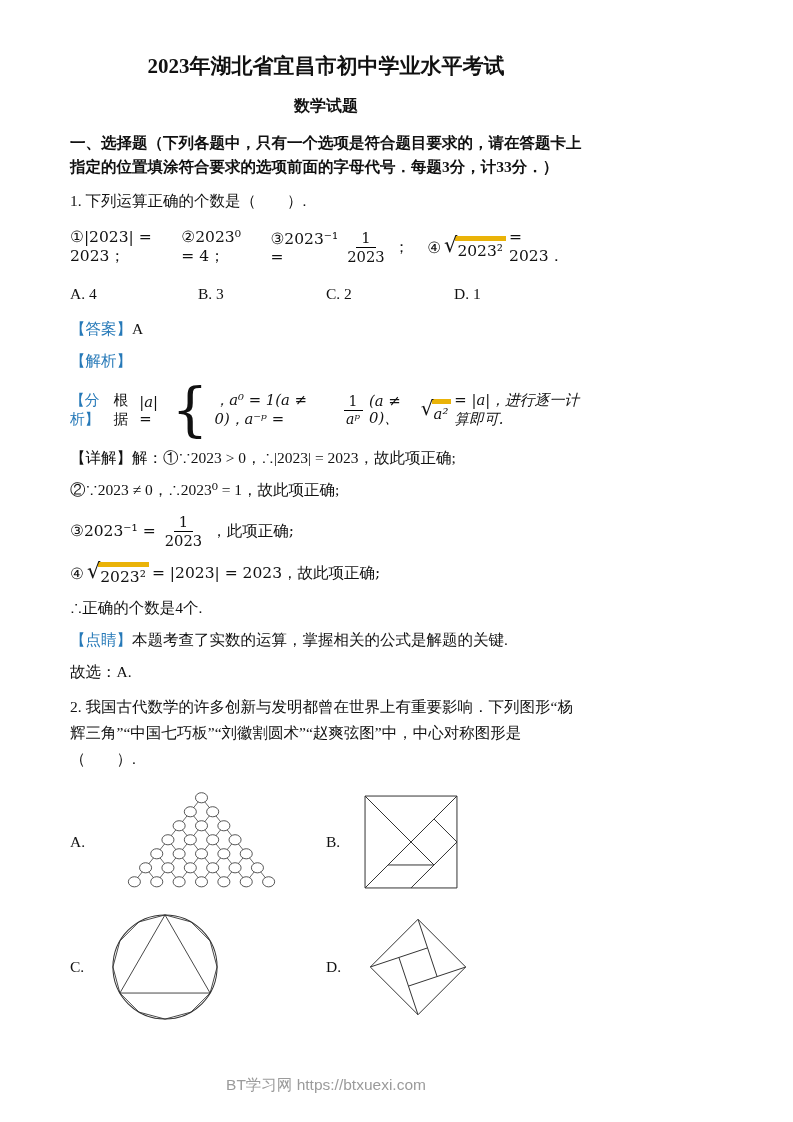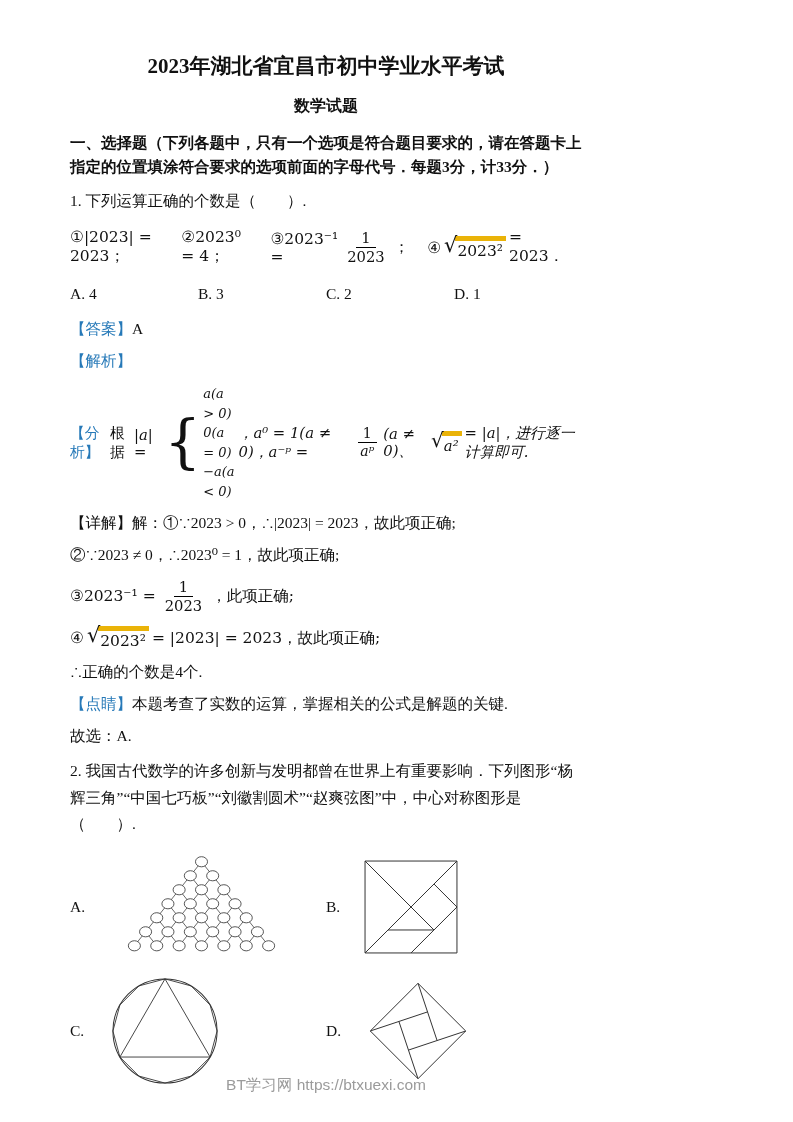--- a/index.html
+++ b/index.html
@@ -105,25 +105,20 @@
   <p>
     <span class="blue">【解析】</span>
   </p>
 
   <div class="inline-row fenxi-line math">
     <span class="blue">【分析】</span>
     <span>根据</span>
     <span class="mi" style="margin:0 2px 0 4px;">|a| =</span>
     <span class="cases">
       <span class="brace">{</span>
-      <span class="case-col">
-        <span class="mi">a(a &gt; 0)</span>
-        <span class="mi">0(a = 0)</span>
-        <span class="mi">−a(a &lt; 0)</span>
-      </span>
     </span>
     <span class="mi">，a⁰ = 1(a ≠ 0)，a⁻ᵖ =</span>
     <span class="frac">
       <span class="num">1</span>
       <span class="den mi">aᵖ</span>
     </span>
     <span class="mi">(a ≠ 0)、</span>
     <span class="sqrt">
       <span class="radical">√</span>
       <span class="rad mi">a²</span>

